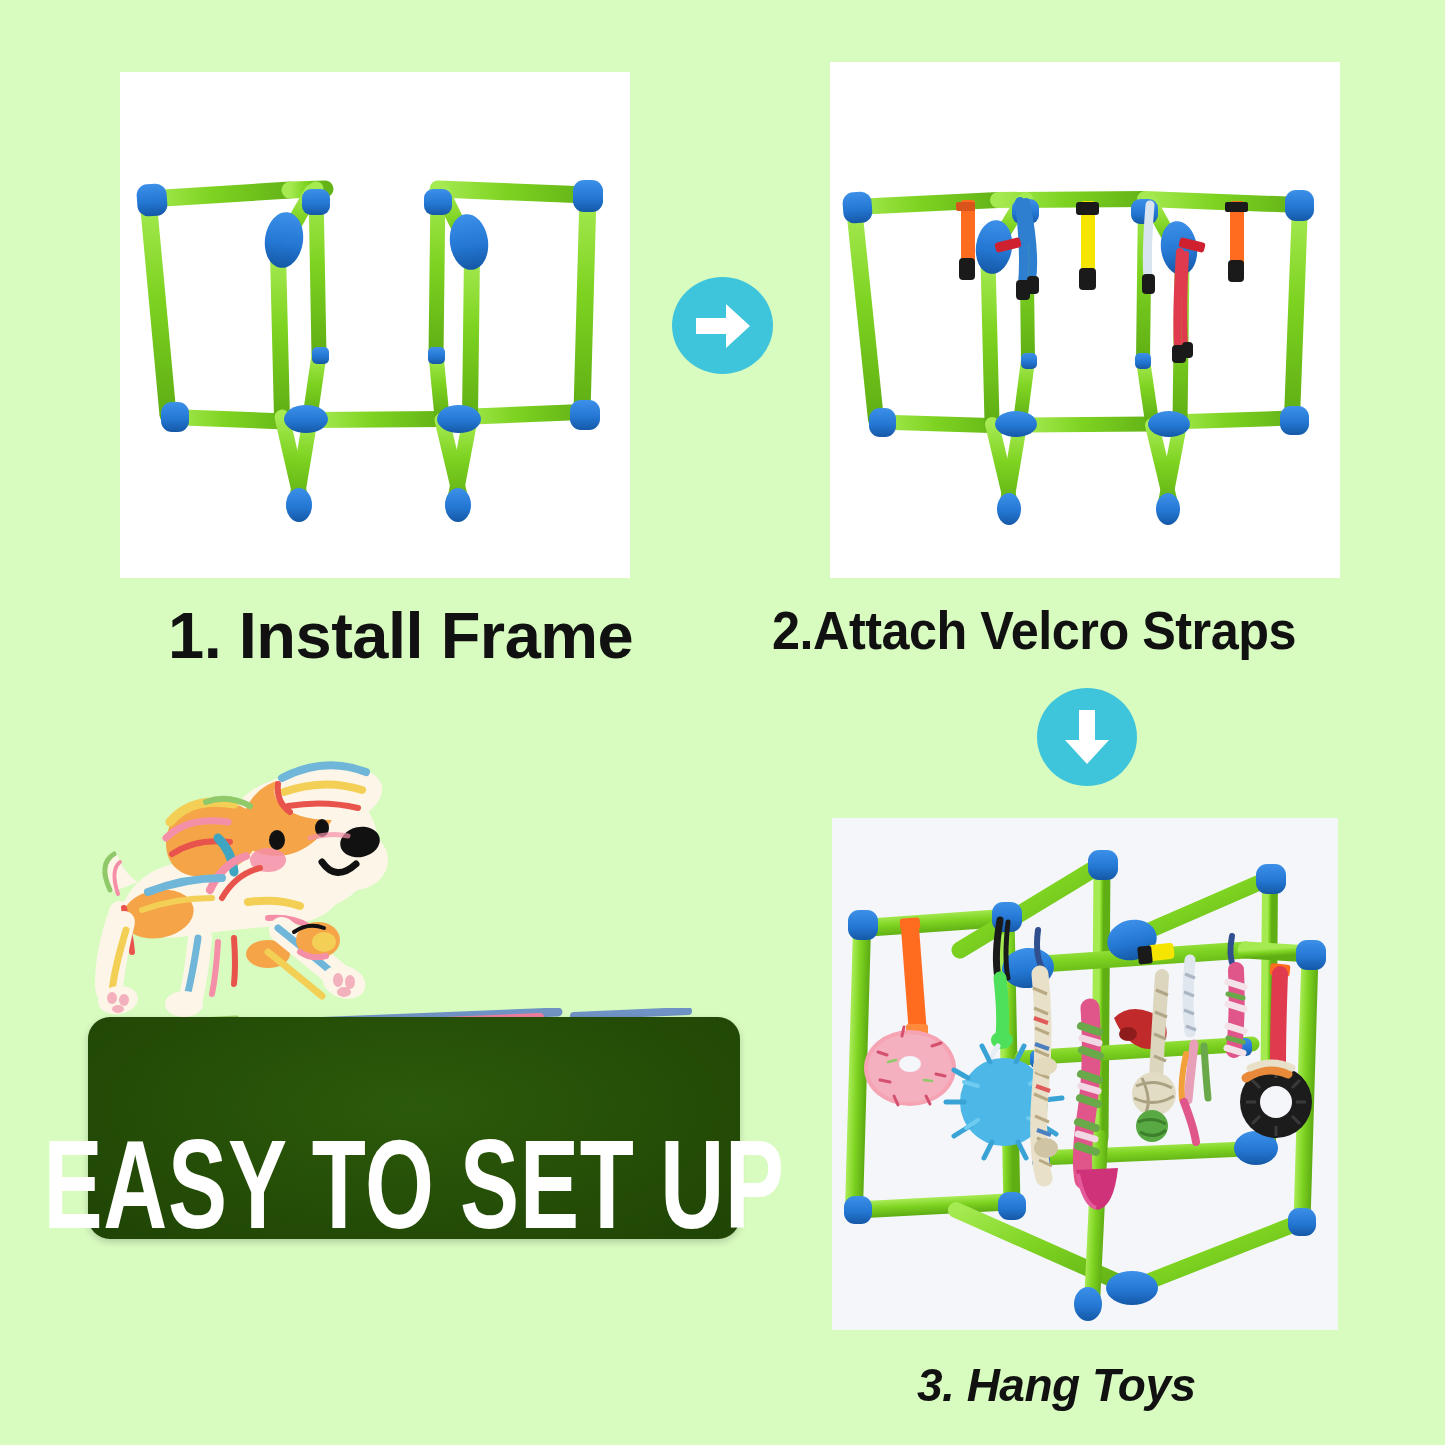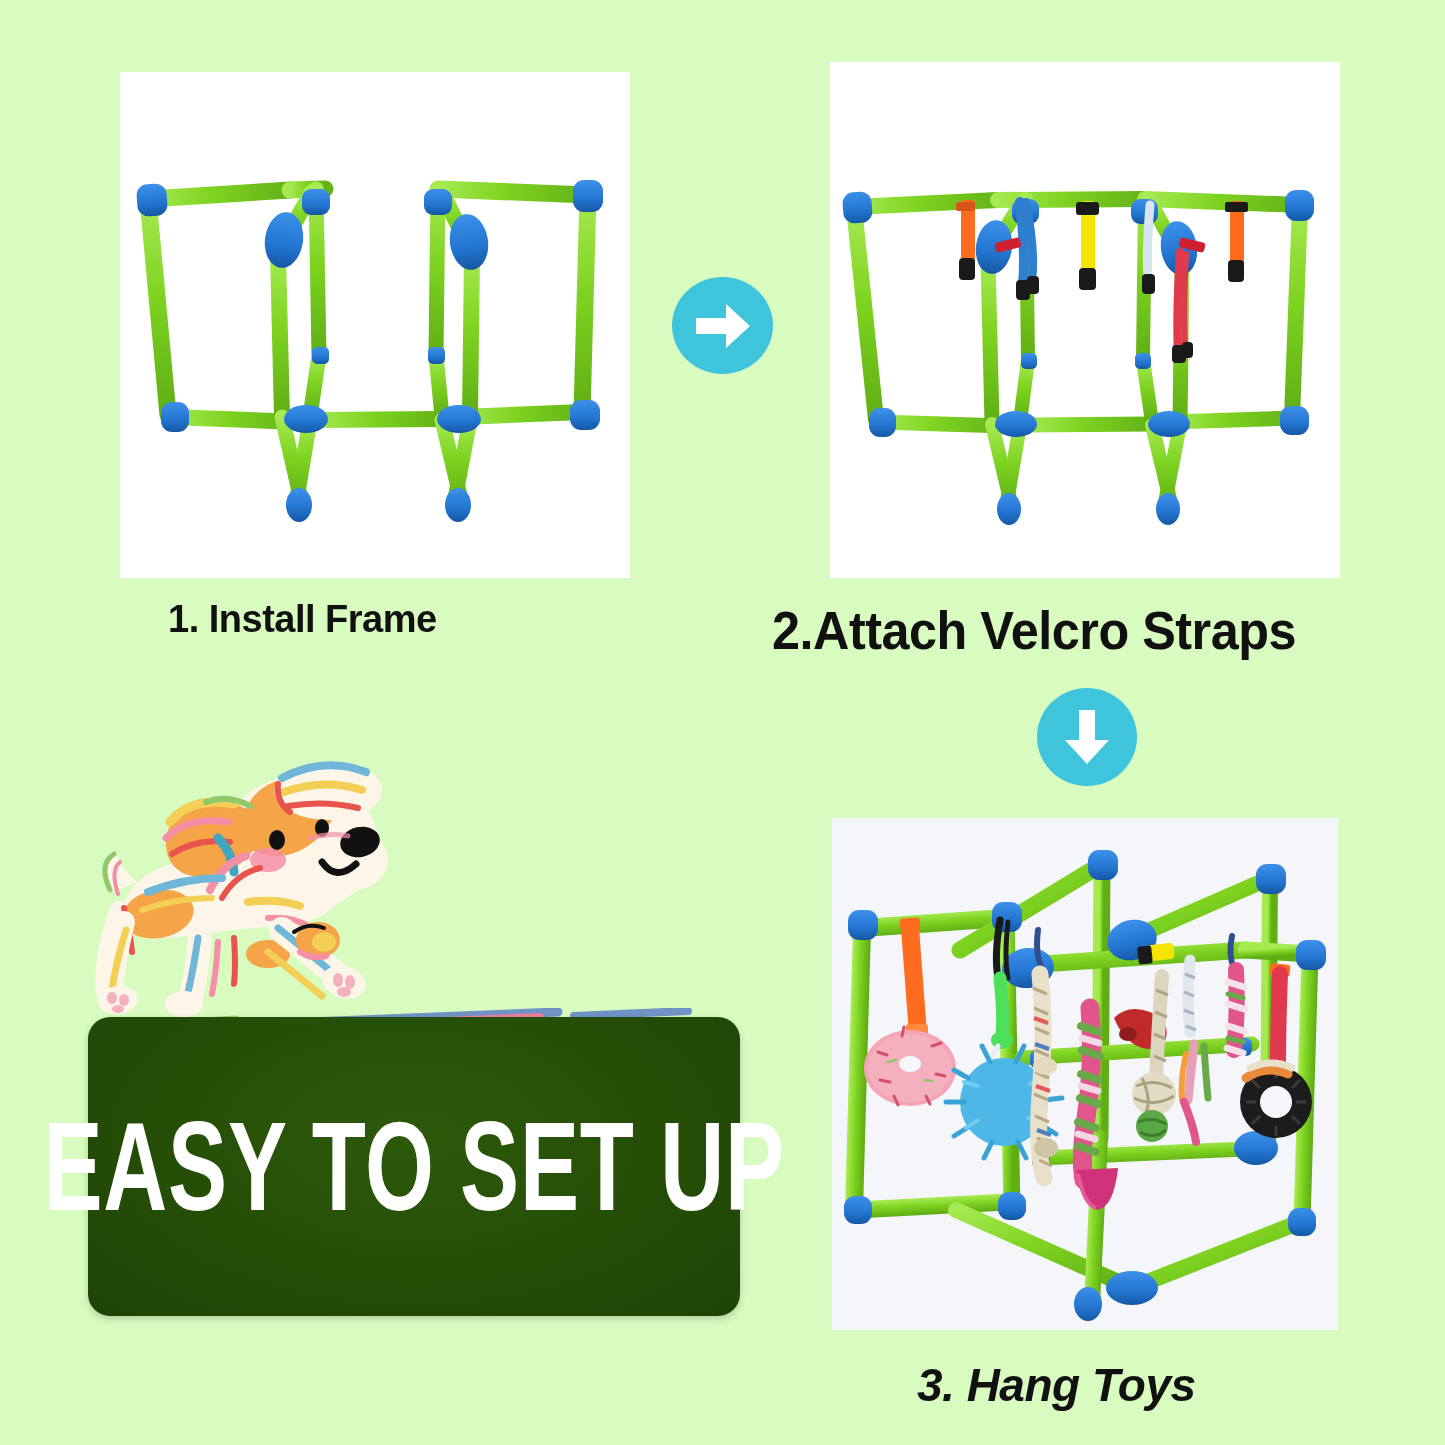--- a/index.html
+++ b/index.html
@@ -26,47 +26,47 @@
   .photo-svg { display:block; width:100%; height:100%; }
 
   
   .caption {
     position:absolute;
     color:#111111;
     font-weight:700;
     white-space:nowrap;
     letter-spacing:-0.5px;
   }
-  #caption-1 { left:168px; top:598px; font-size:38px; }
+  #caption-1 { left:168px; top:598px; font-size:65px; }
   #caption-2 { left:772px; top:600px; font-size:53px; transform:scaleX(0.95); transform-origin:left center; }
   #caption-3 { left:917px; top:1358px; font-size:46px;font-style:italic; }
 
   
   .arrow-circle {
     position:absolute;
     border-radius:50%;
     background:#3fc5db;
     display:flex;
     align-items:center;
     justify-content:center;
   }
   #arrow-right { left:672px; top:277px; width:101px; height:97px; }
   #arrow-down  { left:1037px; top:688px; width:100px; height:98px; }
   .arrow-circle svg { display:block; }
 
   
   #easy-badge {
     position:absolute;
     left:88px; top:1017px;
-    width:652px; height:299px;
+    width:652px; height:222px;
     background:#254d07;
     background-image:radial-gradient(ellipse at 50% 40%, #2c5a0a 0%, #1f4405 100%);
     border-radius:22px;
     display:flex;
-    align-items:center;
+    align-items:flex-end;
     justify-content:center;
     box-shadow:0 3px 7px rgba(0,0,0,0.18);
   }
   #easy-badge-text {
     color:#ffffff;
     font-size:108px;
     font-weight:700;
     letter-spacing:1px;
     transform:scaleX(0.82) scaleY(1.16);
     white-space:nowrap;

